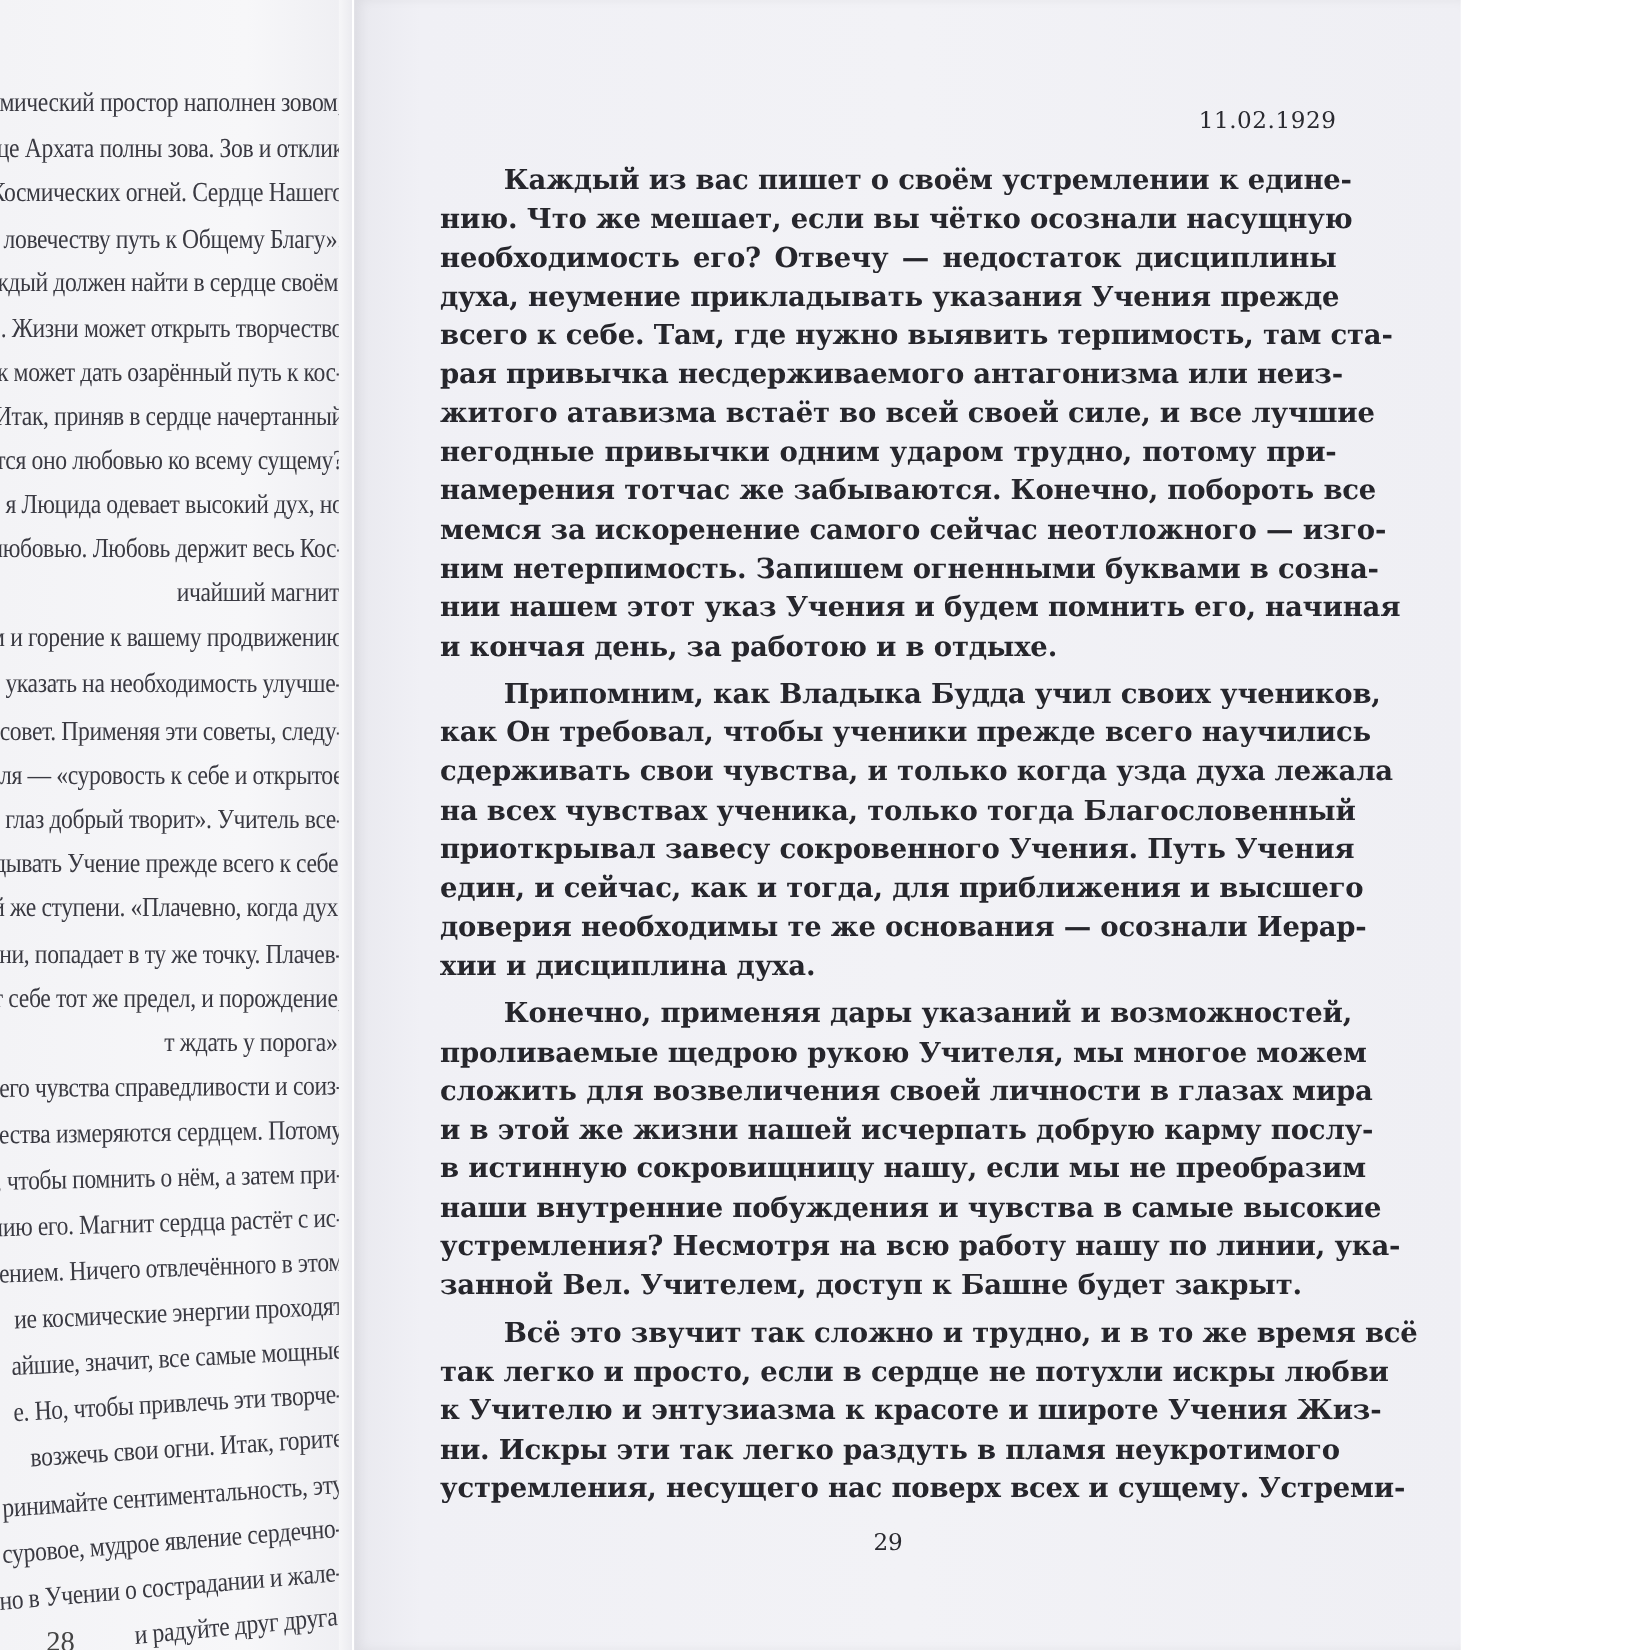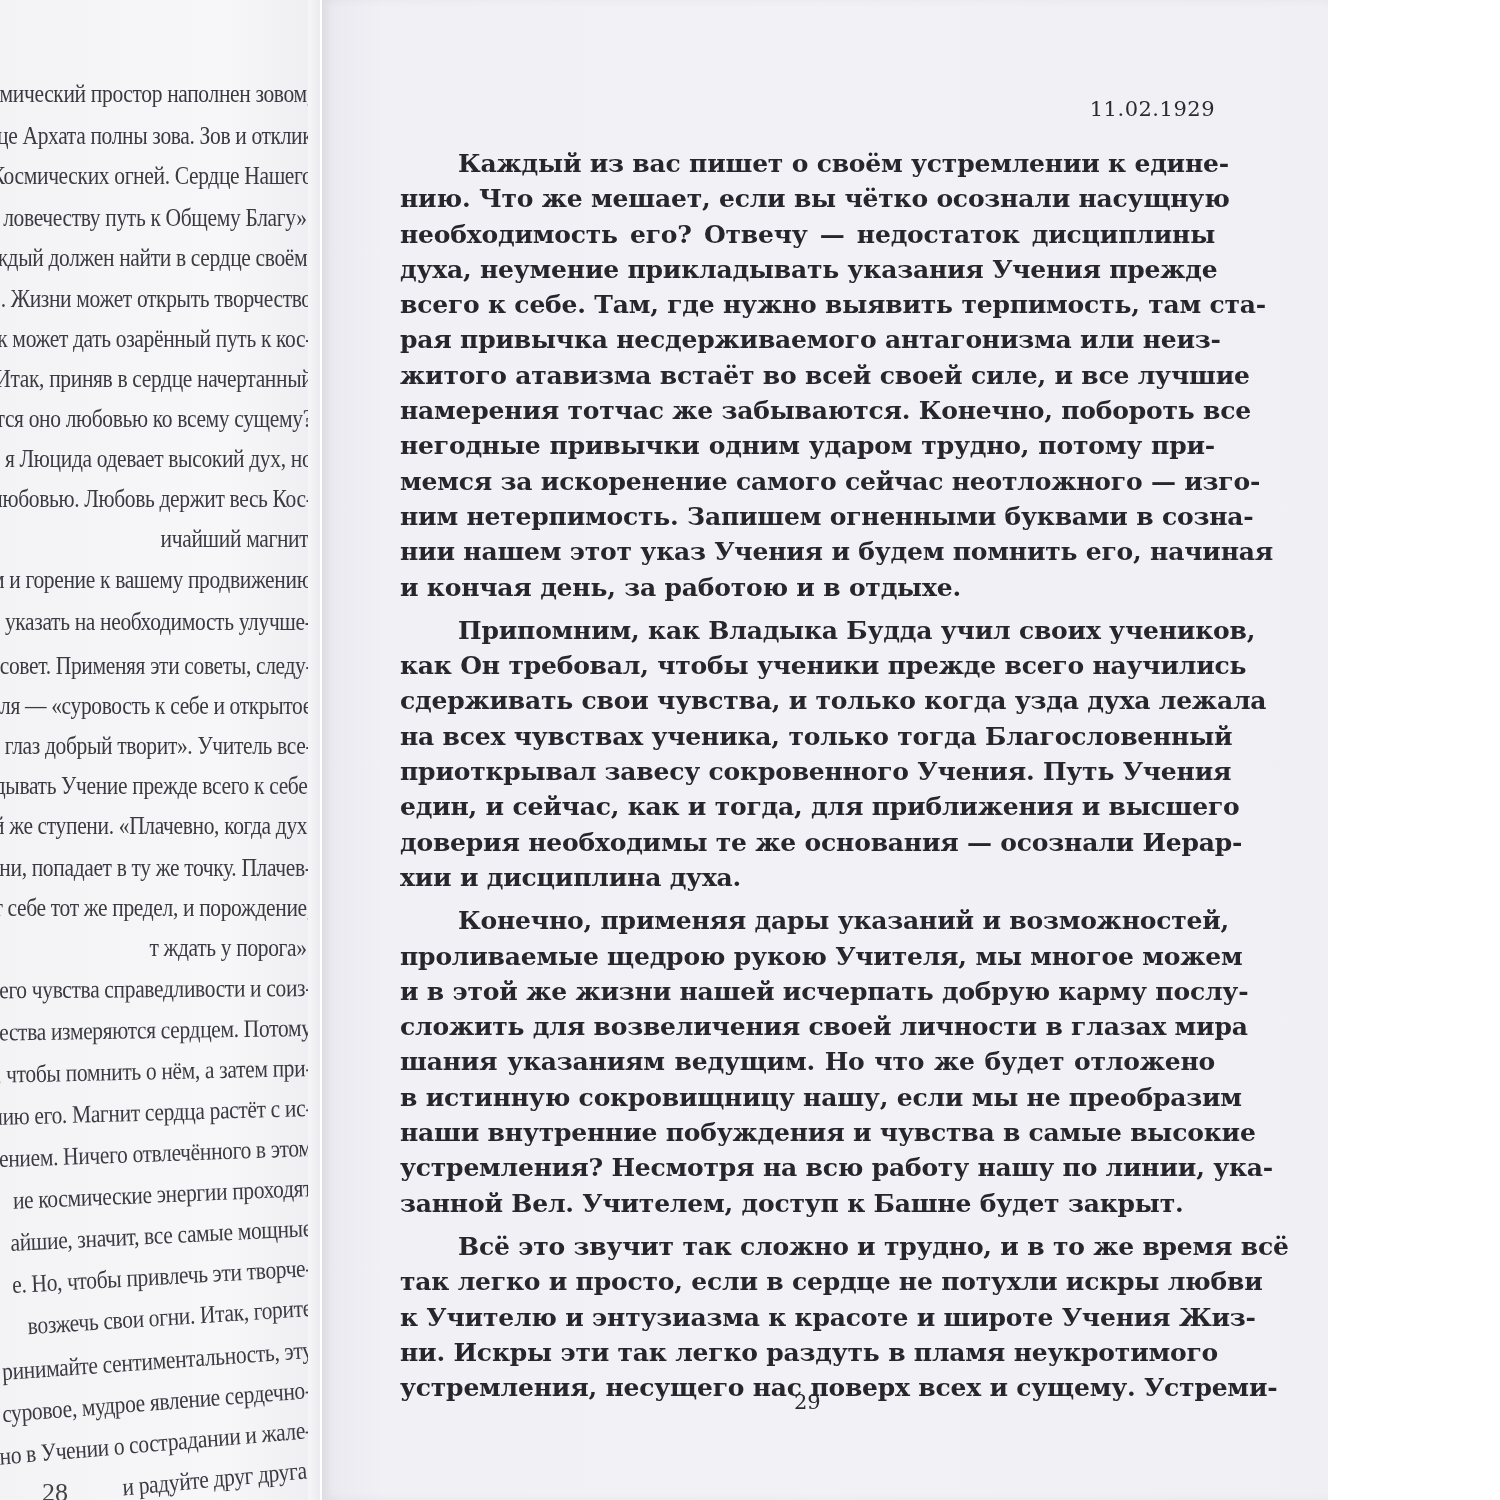--- a/index.html
+++ b/index.html
@@ -105,39 +105,38 @@
 <div class="right-page">
   <div class="date">11.02.1929</div>
   <div class="text-block" id="text-block">
       <div class="tline indent">Каждый из вас пишет о своём устремлении к едине-</div>
       <div class="tline">нию. Что же мешает, если вы чётко осознали насущную</div>
       <div class="tline">необходимость его? Отвечу — недостаток дисциплины</div>
       <div class="tline">духа, неумение прикладывать указания Учения прежде</div>
       <div class="tline">всего к себе. Там, где нужно выявить терпимость, там ста-</div>
       <div class="tline">рая привычка несдерживаемого антагонизма или неиз-</div>
       <div class="tline">житого атавизма встаёт во всей своей силе, и все лучшие</div>
+      <div class="tline">негодные привычки одним ударом трудно, потому при-</div>
       <div class="tline">намерения тотчас же забываются. Конечно, побороть все</div>
-      <div class="tline">негодные привычки одним ударом трудно, потому при-</div>
       <div class="tline">мемся за искоренение самого сейчас неотложного — изго-</div>
       <div class="tline">ним нетерпимость. Запишем огненными буквами в созна-</div>
       <div class="tline">нии нашем этот указ Учения и будем помнить его, начиная</div>
       <div class="tline last">и кончая день, за работою и в отдыхе.</div>
       <div class="tline indent para-gap">Припомним, как Владыка Будда учил своих учеников,</div>
       <div class="tline">как Он требовал, чтобы ученики прежде всего научились</div>
       <div class="tline">сдерживать свои чувства, и только когда узда духа лежала</div>
       <div class="tline">на всех чувствах ученика, только тогда Благословенный</div>
       <div class="tline">приоткрывал завесу сокровенного Учения. Путь Учения</div>
       <div class="tline">един, и сейчас, как и тогда, для приближения и высшего</div>
       <div class="tline">доверия необходимы те же основания — осознали Иерар-</div>
       <div class="tline last">хии и дисциплина духа.</div>
       <div class="tline indent para-gap">Конечно, применяя дары указаний и возможностей,</div>
       <div class="tline">проливаемые щедрою рукою Учителя, мы многое можем</div>
+      <div class="tline">сложить для возвеличения своей личности в глазах мира</div>
       <div class="tline">и в этой же жизни нашей исчерпать добрую карму послу-</div>
-      <div class="tline">сложить для возвеличения своей личности в глазах мира</div>
-      <div class="tline">шания указаниям ведущим. Но что же будет отложено</div>
       <div class="tline">в истинную сокровищницу нашу, если мы не преобразим</div>
       <div class="tline">наши внутренние побуждения и чувства в самые высокие</div>
       <div class="tline">устремления? Несмотря на всю работу нашу по линии, ука-</div>
       <div class="tline last">занной Вел. Учителем, доступ к Башне будет закрыт.</div>
       <div class="tline indent para-gap">Всё это звучит так сложно и трудно, и в то же время всё</div>
       <div class="tline">так легко и просто, если в сердце не потухли искры любви</div>
       <div class="tline">к Учителю и энтузиазма к красоте и широте Учения Жиз-</div>
       <div class="tline">ни. Искры эти так легко раздуть в пламя неукротимого</div>
       <div class="tline">устремления, несущего нас поверх всех и сущему. Устреми-</div>
     </div>

